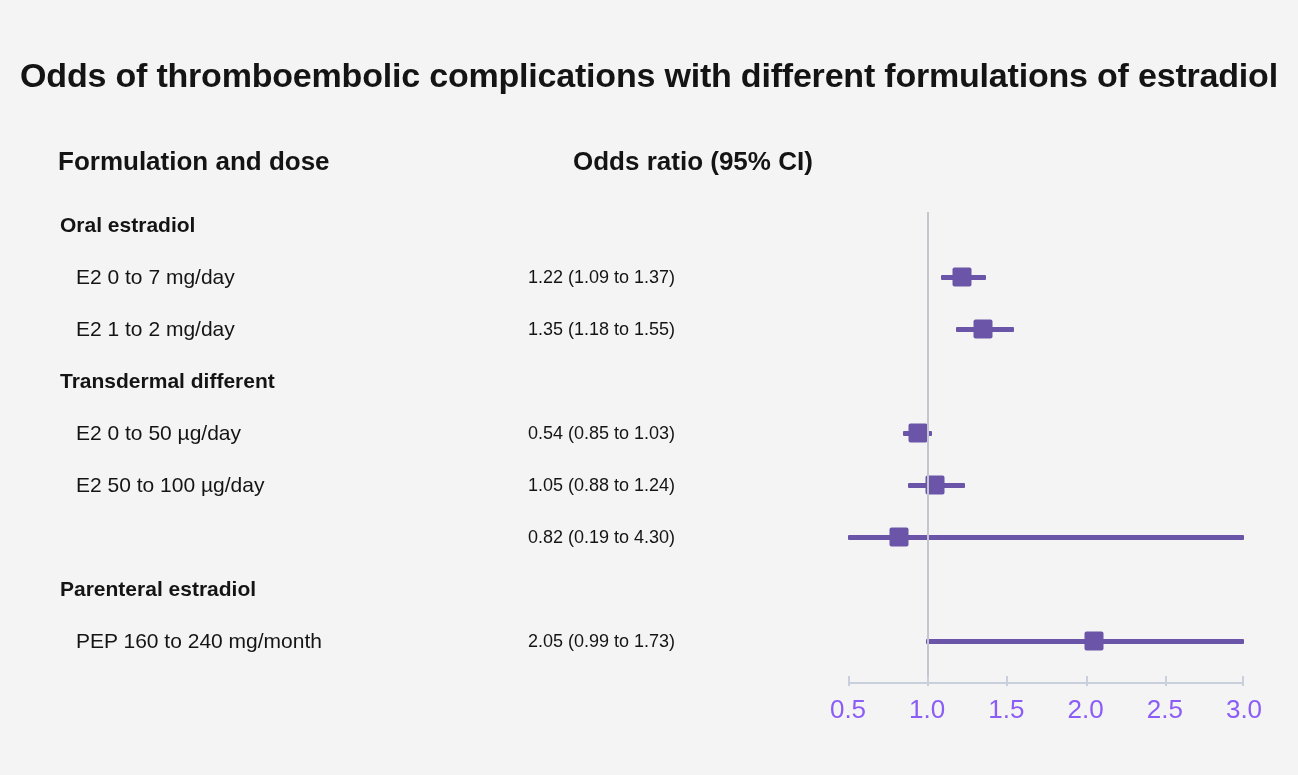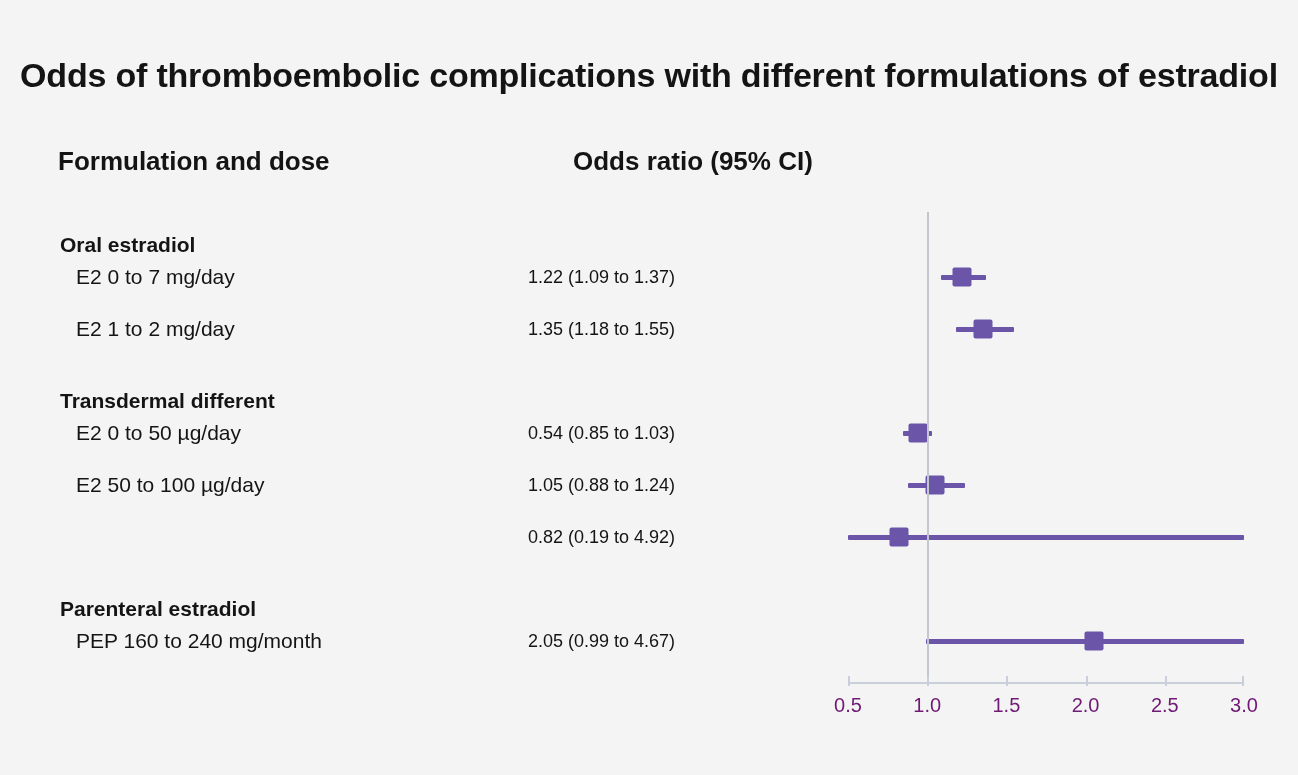--- a/index.html
+++ b/index.html
@@ -58,21 +58,20 @@
     left: 60px;
     top: 0;
     font-size: 21px;
     line-height: 34px;
     color: #141414;
     white-space: nowrap;
   }
   .row.group .label {
     font-weight: bold;
     left: 60px;
-    margin-top: 20px;
   }
   .row.item .label {
     left: 76px;
   }
   .row .value {
     position: absolute;
     left: 528px;
     top: 0;
     font-size: 18px;
     line-height: 34px;
@@ -106,22 +105,22 @@
   .tick {
     position: absolute;
     bottom: -2px;
     width: 2px;
     height: 10px;
     background: #c9cfdb;
   }
   .tick-label {
     position: absolute;
     top: 694px;
-    font-size: 20px;
-    color: #701a75;
+    font-size: 26px;
+    color: #8b5cf6;
     transform: translateX(-50%);
     white-space: nowrap;
   }
   .ci-line {
     position: absolute;
     height: 5px;
     background: #6a55a8;
     border-radius: 1px;
   }
   .point {
@@ -160,28 +159,28 @@
       </div>
       <div class="row item" style="top: 416px;">
         <div class="label">E2 0 to 50 µg/day</div>
         <div class="value">0.54 (0.85 to 1.03)</div>
       </div>
       <div class="row item" style="top: 468px;">
         <div class="label">E2 50 to 100 µg/day</div>
         <div class="value">1.05 (0.88 to 1.24)</div>
       </div>
       <div class="row item" style="top: 520px;">
-        <div class="value">0.82 (0.19 to 4.92)</div>
+        <div class="value">0.82 (0.19 to 4.30)</div>
       </div>
       <div class="row group" style="top: 572px;">
         <div class="label">Parenteral estradiol</div>
       </div>
       <div class="row item" style="top: 624px;">
         <div class="label">PEP 160 to 240 mg/month</div>
-        <div class="value">2.05 (0.99 to 4.67)</div>
+        <div class="value">2.05 (0.99 to 1.73)</div>
       </div>
     </div>
 
   <div class="plot" id="plot">
     <div class="axis-line"></div>
   <div class="ci-line" style="left: 93.456px; width: 44.352px; top: 62.5px; background: rgb(106, 85, 168);"></div>
       <div class="point" style="left: 114.048px; top: 65px; background: rgb(106, 85, 168);"></div>
       <div class="ci-line" style="left: 107.712px; width: 58.608px; top: 114.5px; background: rgb(106, 85, 168);"></div>
       <div class="point" style="left: 134.64px; top: 117px; background: rgb(106, 85, 168);"></div>
       <div class="ci-line" style="left: 55.44px; width: 28.512px; top: 218.5px; background: rgb(106, 85, 168);"></div>

